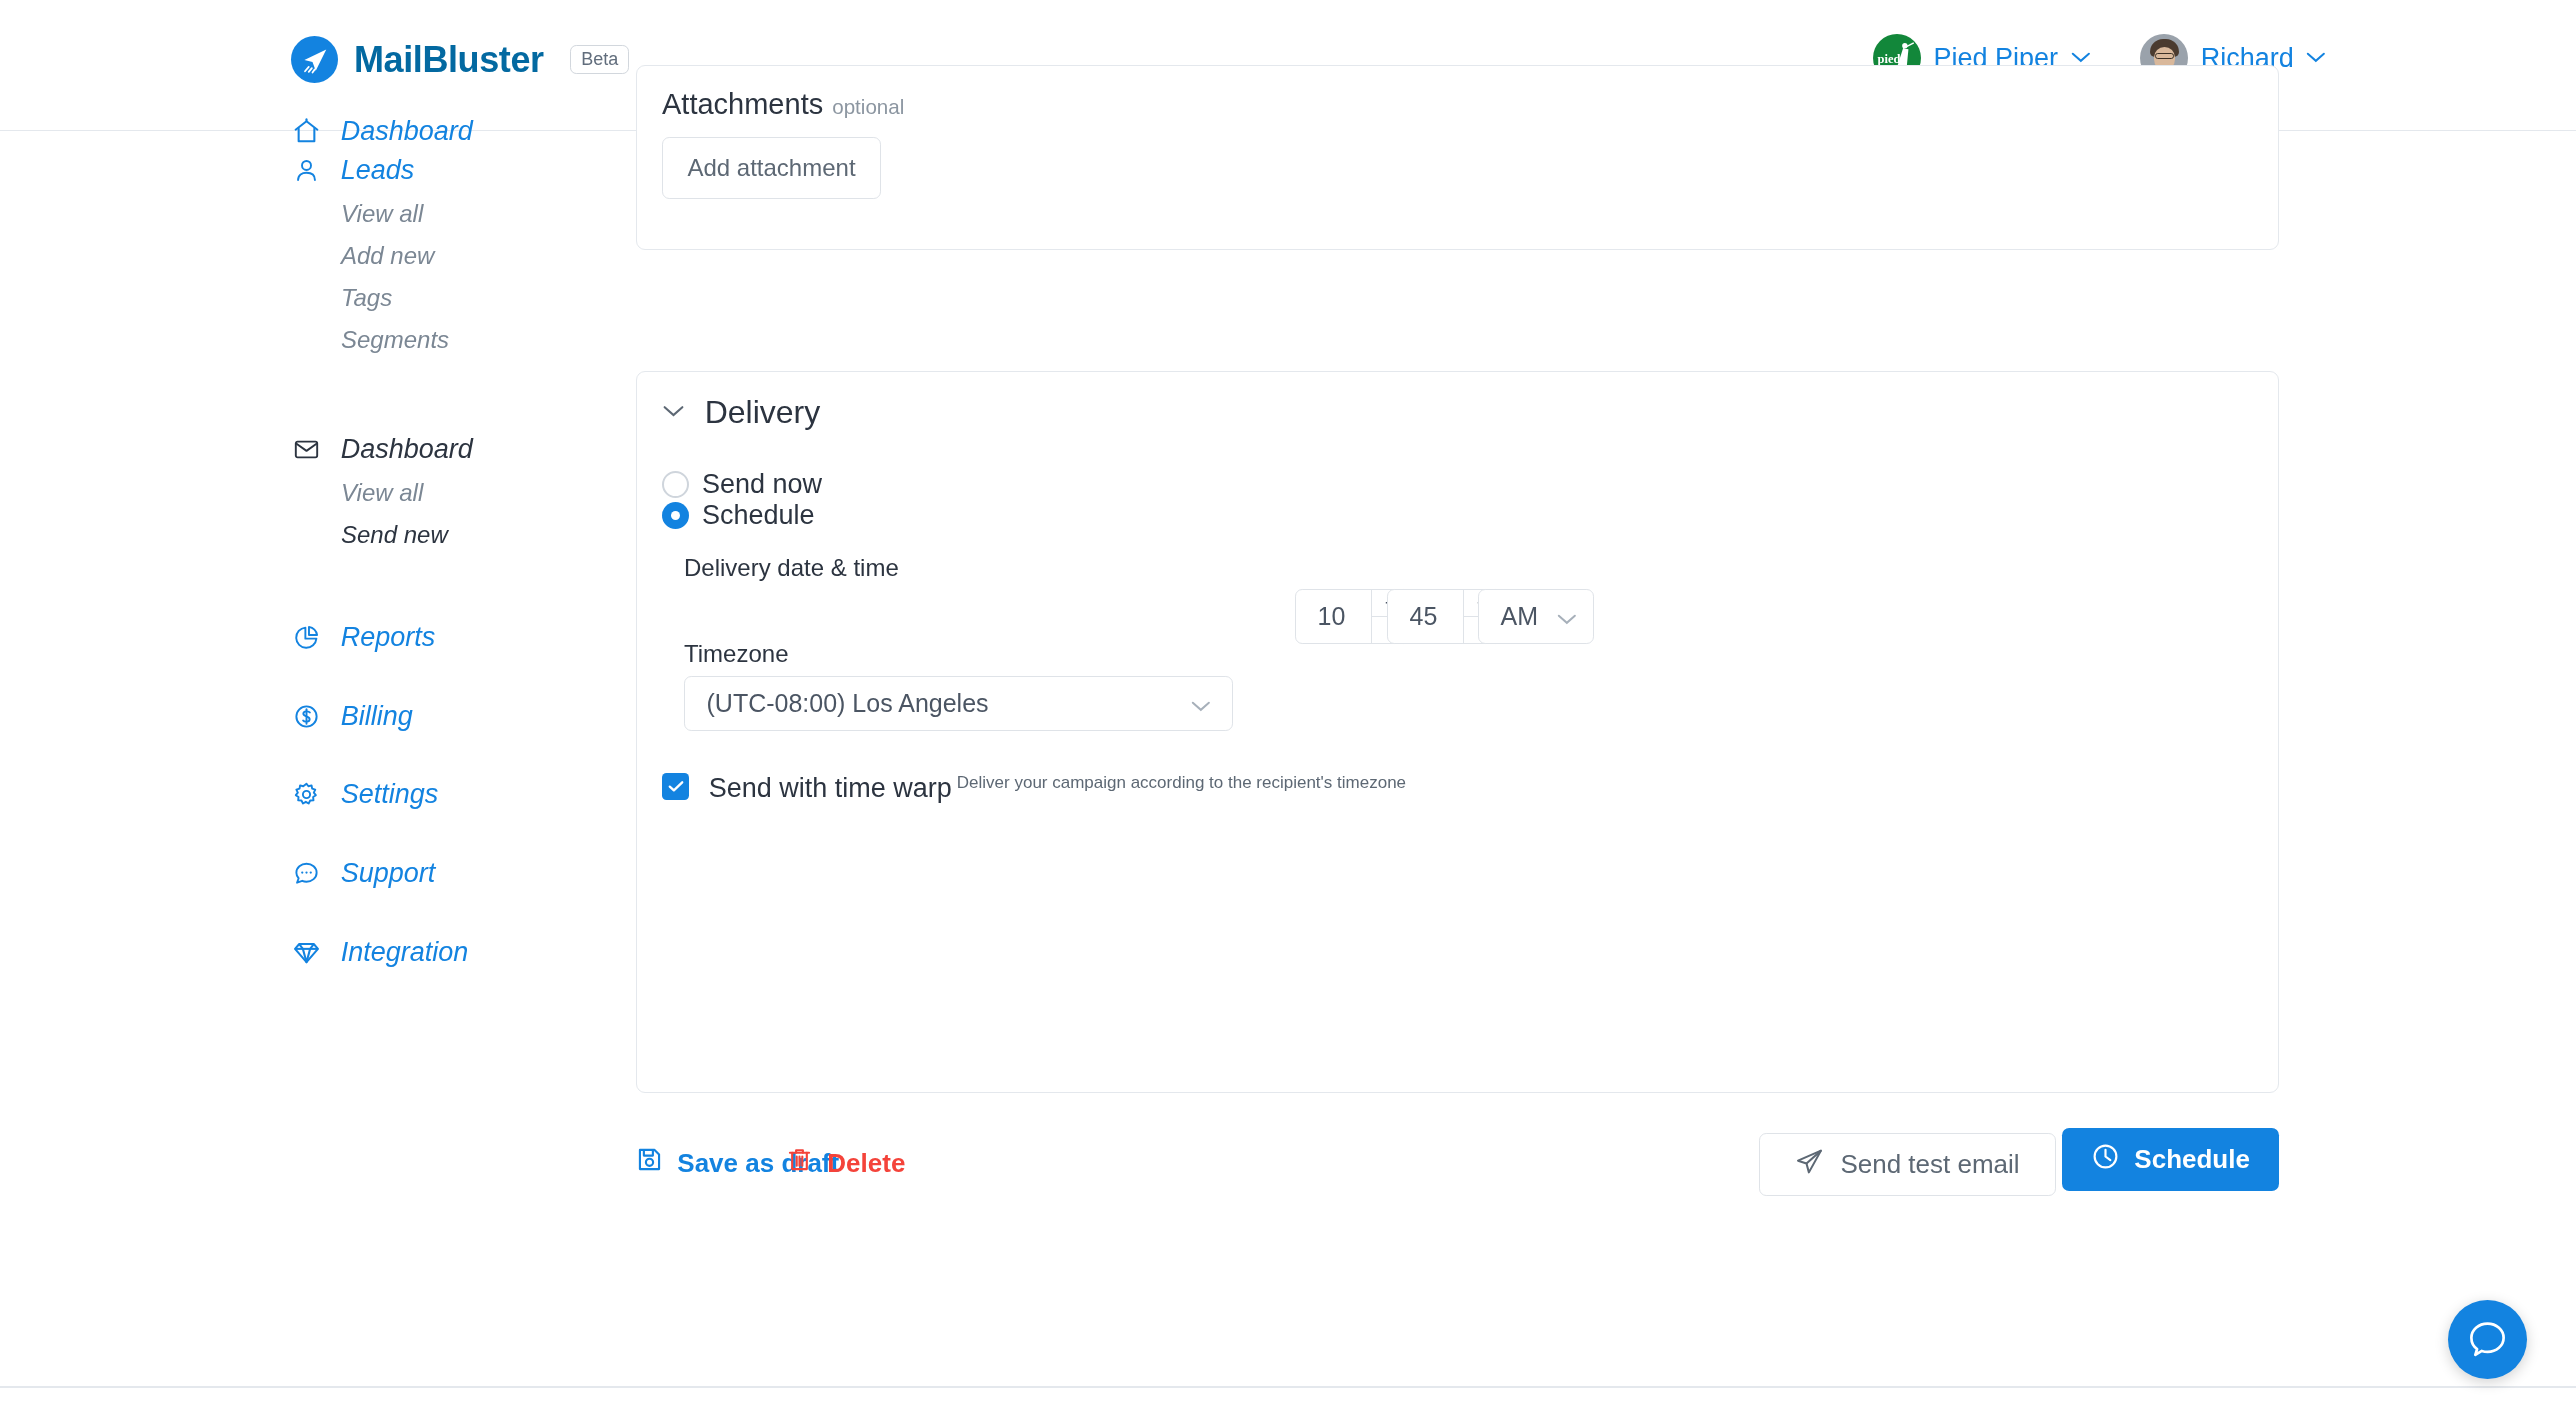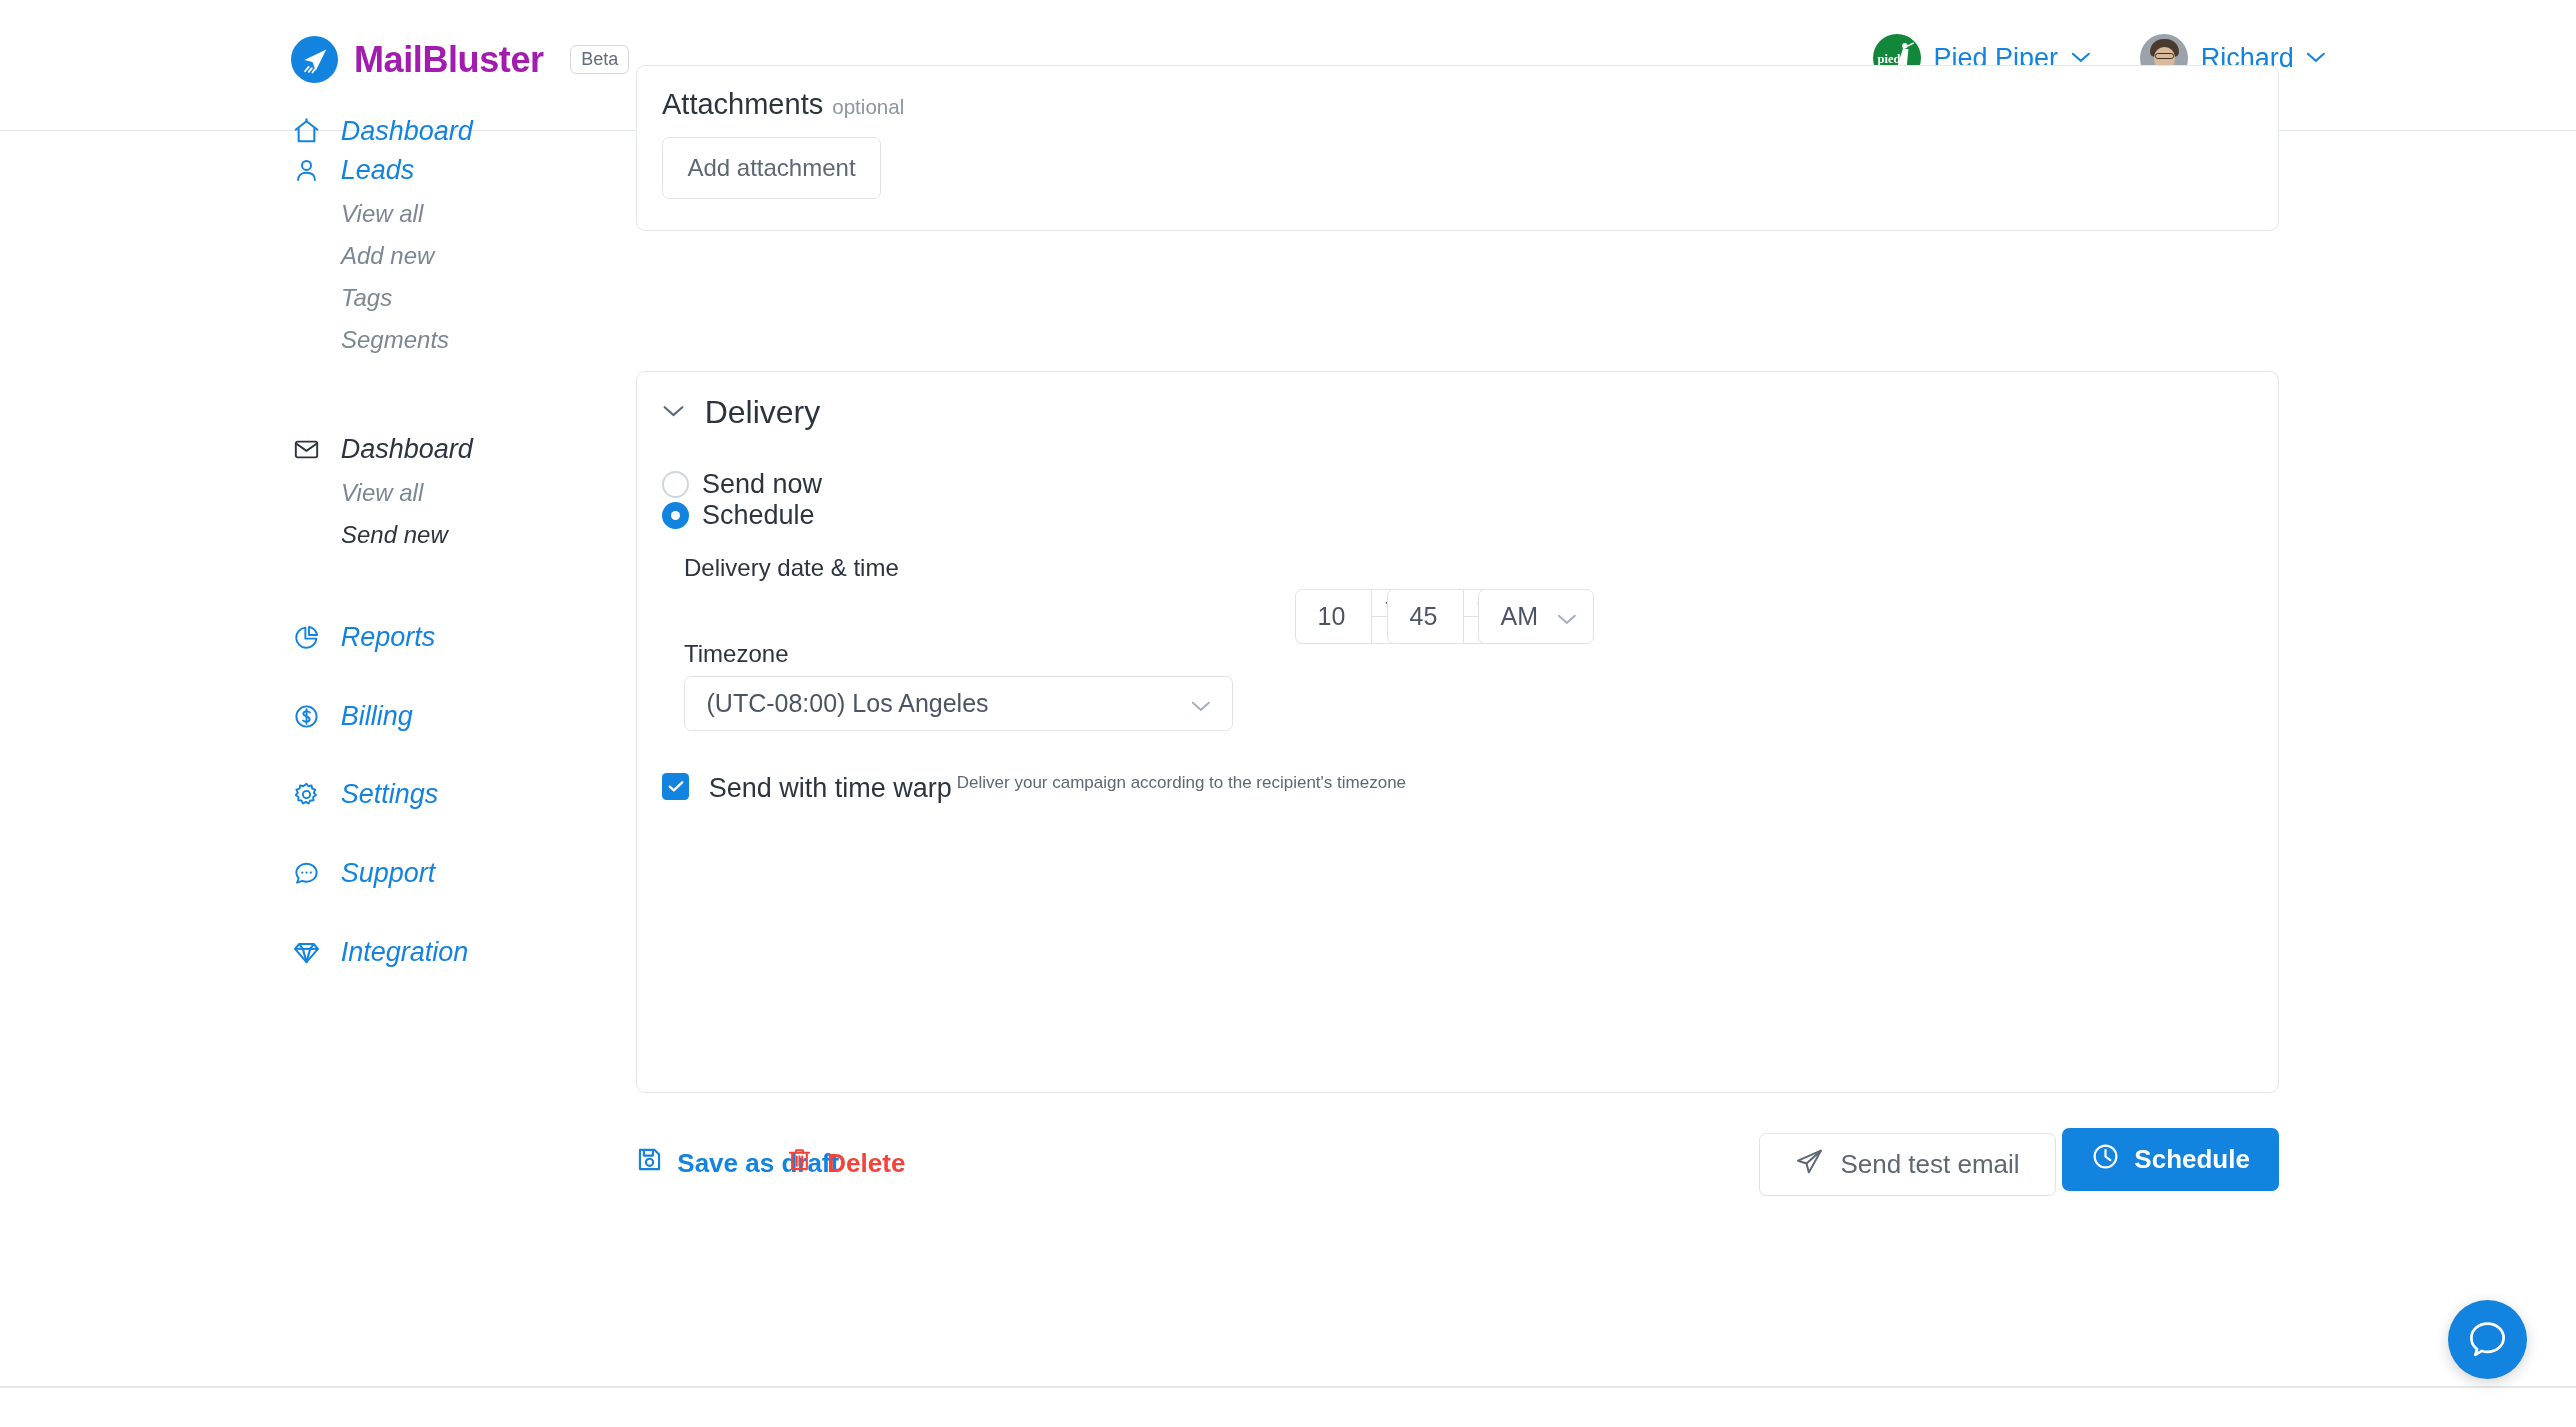--- a/index.html
+++ b/index.html
@@ -11,21 +11,21 @@
   }
   .app { position: relative; width: 2576px; height: 1428px; background:#fff; }
 
   
   .header {
     position: absolute; top:0; left:0; width:2576px; height:131px;
     border-bottom: 1.8px solid #e4e8ed; background:#fff;
   }
   .brand { position:absolute; left:291px; top:36px; display:flex; align-items:center; gap:16px; }
   .brand-mark { width:47px; height:47px; border-radius:50%; background:#1383e0; display:flex; align-items:center; justify-content:center; }
-  .brand-name { font-size:36px; font-weight:bold; color:#a21caf; letter-spacing:-0.4px; }
+  .brand-name { font-size:36px; font-weight:bold; color:#0369a1; letter-spacing:-0.4px; }
   .brand-beta {
     margin-left:10.7px; border:1.4px solid #d2d7dd; border-radius:6.3px;
     padding:2.7px 9.8px 3.6px; font-size:18px; color:#616d7c; background:#fff; line-height:1.15;
   }
   .header-right { position:absolute; right:250px; top:34px; display:flex; align-items:center; gap:50px; }
   .hr-item { display:flex; align-items:center; gap:12.5px; cursor:pointer; }
   .hr-label { font-size:27px; color:#1383e0; }
   .pp-logo { width:48px; height:48px; border-radius:50%; background:#12873a; position:relative; overflow:hidden; }
   .pp-logo .pp-txt {
     position:absolute; left:4.5px; bottom:4.5px; color:#fff; font-family:"Liberation Serif", serif;
@@ -46,21 +46,21 @@
   .nav-label { font-size:27px; color:#1383e0; white-space:nowrap; }
   .nav-label.dark { color:#2c3440; }
   .sub-item { font-size:24px; color:#7b8794; padding-left:50px; height:42px; display:flex; align-items:center; cursor:pointer; white-space:nowrap; }
   .sub-item.active { color:#2c3440; }
 
   
   .main { position:absolute; left:617px; top:132px; width:1959px; height:1254px; }
   .card {
     position:absolute; background:#fff; border:1.8px solid #e4e8ed; border-radius:9px;
   }
-  #card-attachments { left:19px; top:-67px; width:1643px; height:166px; }
+  #card-attachments { left:19px; top:-67px; width:1643px; height:185px; }
   #card-delivery   { left:19px; top:239px; width:1643px; height:722px; }
 
   .section-title { font-size:29px; color:#2c3440; }
   .section-title .opt { font-size:20.6px; color:#8c96a1; margin-left:9px; }
 
   .btn-outline {
     border:1.8px solid #dfe3e8; border-radius:7.2px; background:#fff; cursor:pointer;
     font-size:24px; color:#5d6874; font-family:"Liberation Sans", sans-serif;
   }
   .collapse-row { display:flex; align-items:center; gap:19.7px; }

